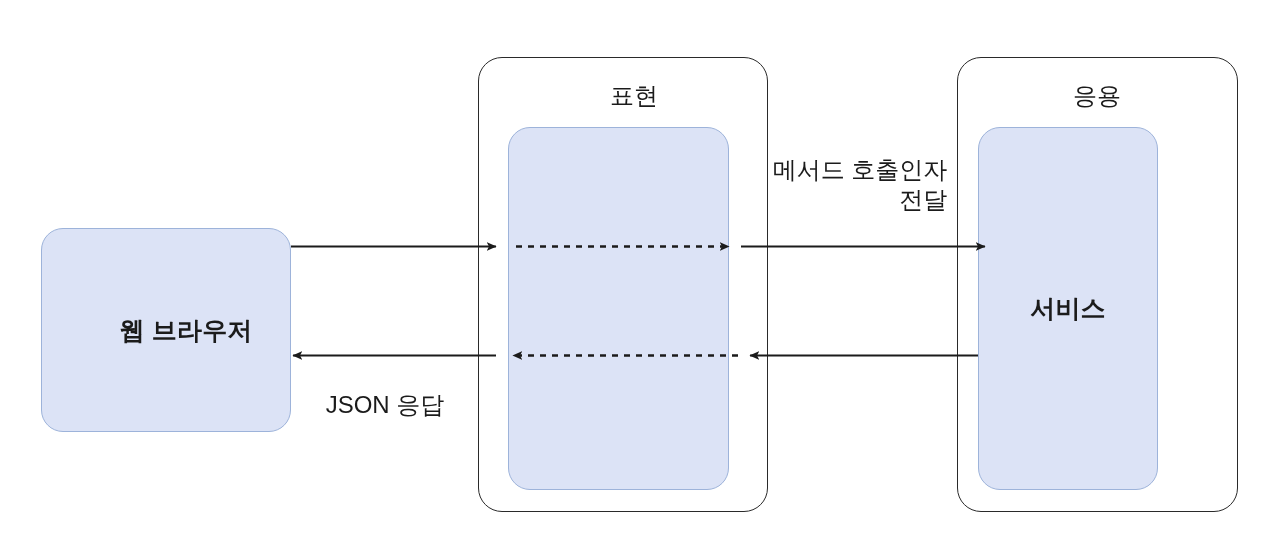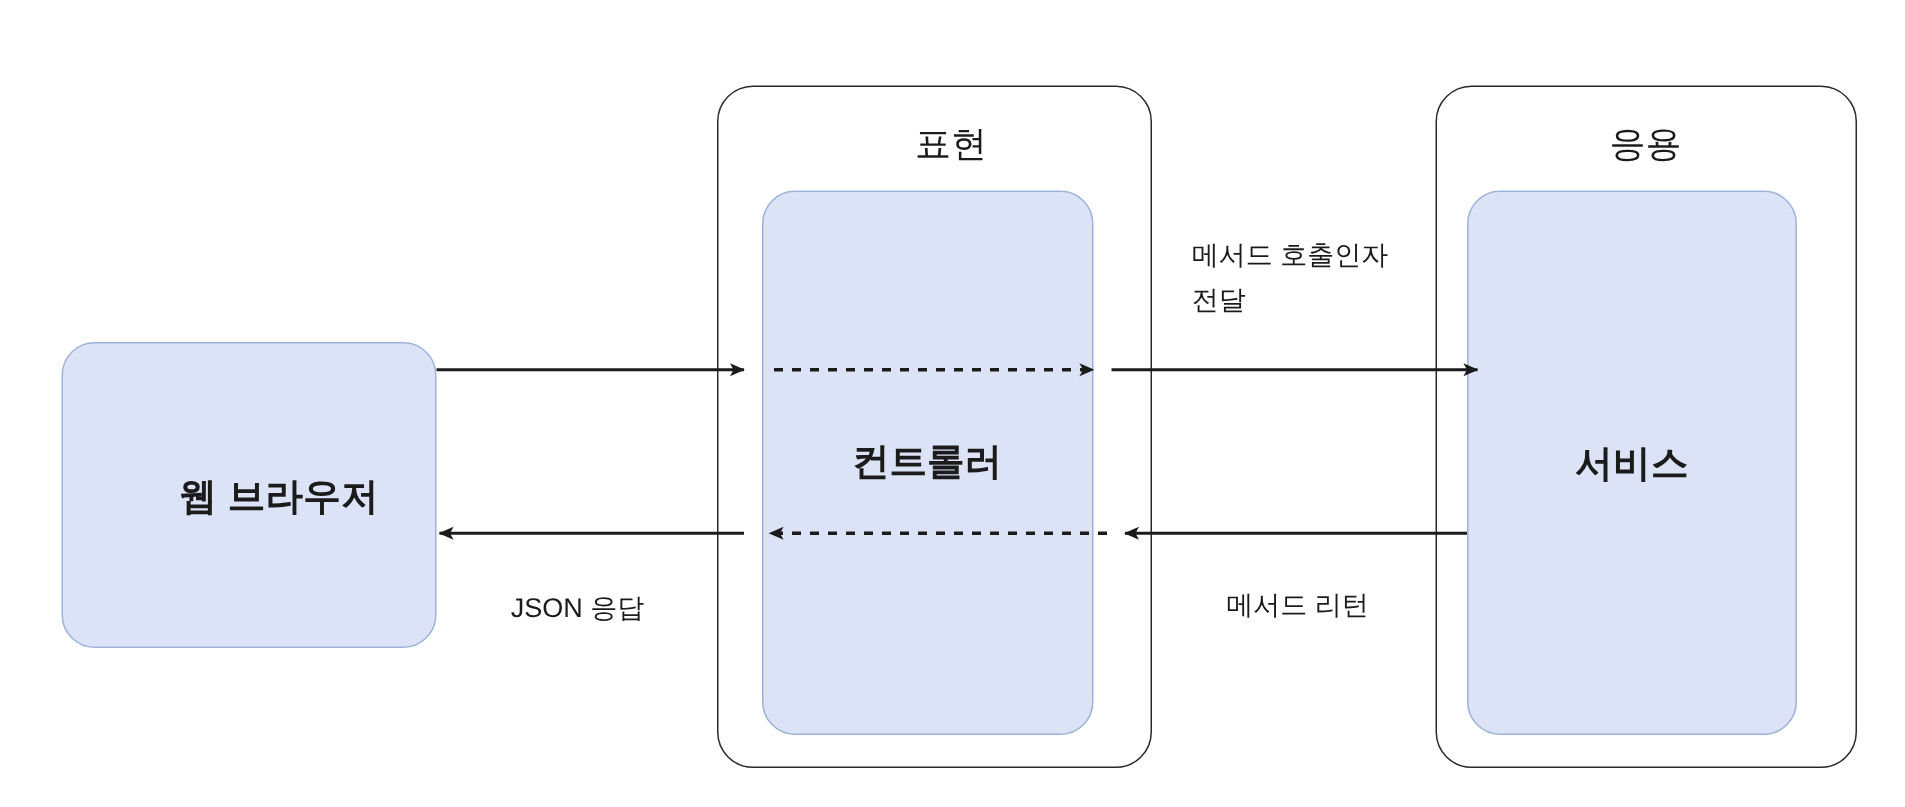--- a/index.html
+++ b/index.html
@@ -66,25 +66,25 @@
     text-align: center;
     user-select: none;
   }
   .inner-text.bold {
     font-weight: bold;
     font-size: 25px;
   }
   .edge-label {
     position: absolute;
     color: #1b1b1b;
-    font-size: 18px;
+    font-size: 24px;
     font-weight: normal;
     line-height: 30px;
     white-space: pre-line;
-    text-align: left;
+    text-align: right;
     user-select: none;
   }
   #wires {
     position: absolute;
     left: 0;
     top: 0;
     width: 1270px;
     height: 538px;
     pointer-events: none;
   }
@@ -98,38 +98,36 @@
     <span class="node-label" style="position:static;">웹 브라우저</span>
   </div>
 
   <div class="outer-box" style="left:478px; top:57px; width:290px; height:455px;"></div>
 
   <div class="layer-title" style="left:623px; top:80px; transform:translateX(-50%);margin-left:11px;">표현</div>
 
   <div class="blue-box" style="left:508px; top:127px; width:221px; height:363px;"></div>
 
 
-  <div class="inner-text bold" style="left:618px; top:291px; transform:translateX(-50%);">컨트롤러</div>
 
 
   <div class="outer-box" style="left:957px; top:57px; width:281px; height:455px;"></div>
 
   <div class="layer-title" style="left:1097px; top:80px; transform:translateX(-50%);font-family:Liberation Mono, monospace;">응용</div>
 
-  <div class="blue-box" style="left:978px; top:127px; width:220px; height:363px;">
+  <div class="blue-box" style="left:978px; top:127px; width:180px; height:363px;">
     <span class="node-label" style="position:static;">서비스</span>
   </div>
 
 
   <div class="edge-label" style="left:385px; top:390px; transform:translateX(-50%);">JSON 응답</div>
 
   <div class="edge-label" style="left:860px; top:155px; transform:translateX(-50%);">메서드 호출인자
 전달</div>
 
-  <div class="edge-label" style="left:865px; top:388px; transform:translateX(-50%);">메서드 리턴</div>
 
   <svg id="wires" viewBox="0 0 1270 538" xmlns="http://www.w3.org/2000/svg">
     <defs>
       <marker id="arrowRight" markerWidth="11" markerHeight="11" refX="9.4" refY="5" orient="auto" markerUnits="userSpaceOnUse">
         <path d="M0,0.6 L10,5 L0,9.4 L2.4,5 Z" fill="#1b1b1b"></path>
       </marker>
       <marker id="arrowLeft" markerWidth="11" markerHeight="11" refX="9.4" refY="5" orient="auto" markerUnits="userSpaceOnUse">
         <path d="M0,0.6 L10,5 L0,9.4 L2.4,5 Z" fill="#1b1b1b"></path>
       </marker>
     </defs>

